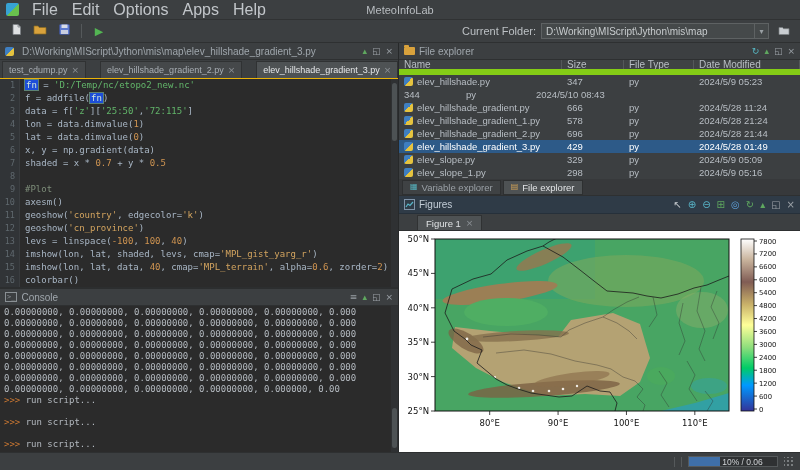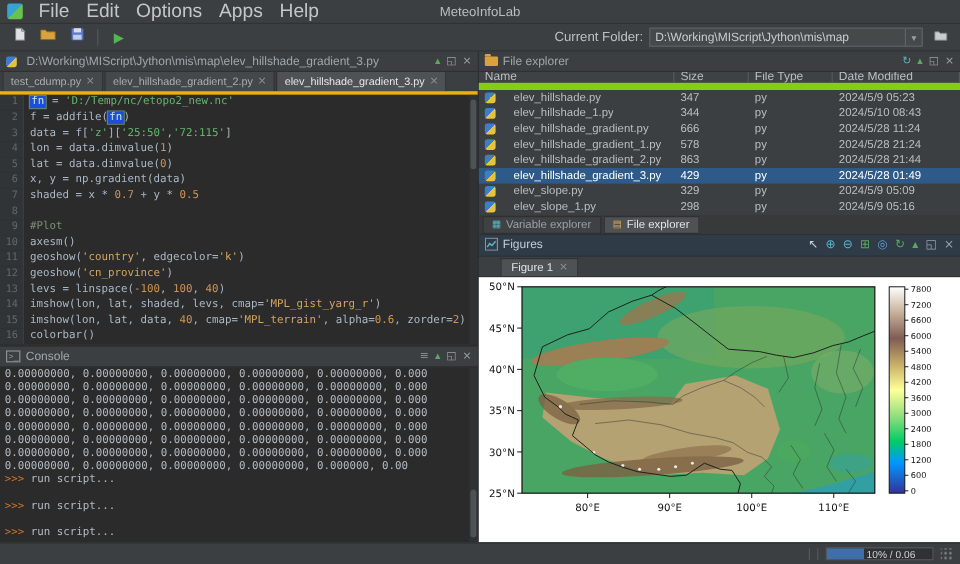--- a/index.html
+++ b/index.html
@@ -29,21 +29,21 @@
   .right-col { flex:1; display:flex; flex-direction:column; min-width:0; }
 
   .panel-header { height:17px; background:#3c3f41; display:flex; align-items:center; padding:0 5px; gap:4px; border-bottom:1px solid #2e3031; flex:0 0 auto; }
   .panel-title { font-size:10px; color:#9fa6ac; white-space:nowrap; overflow:hidden; flex:1; }
   .hdr-icons { display:flex; gap:5px; margin-left:auto; align-items:center; }
   .gi { font-family:"DejaVu Sans",sans-serif; font-size:9px; color:#9aa0a6; line-height:1; cursor:default; }
   .gi.sm { font-size:8px; }
 
   
   .editor-panel { height:246px; display:flex; flex-direction:column; border-bottom:2px solid #2c2e2f; }
-  .tabbar { height:19px; background:#3c3f41; display:flex; align-items:flex-end; padding:0 2px; gap:1px; border-bottom:3px solid #eab308; overflow:hidden; }
+  .tabbar { height:19px; background:#3c3f41; display:flex; align-items:flex-end; padding:0 2px; gap:14px; border-bottom:1px solid #eab308; overflow:hidden; }
   .etab { display:flex; align-items:center; height:17px; padding:0 6px; font-size:9px; color:#a8aeb4; background:#45484a; border:1px solid #303233; border-bottom:none; gap:4px; white-space:nowrap; }
   .etab.active { background:#4e5254; color:#e4e6e8; }
   .tclose { font-size:9px; color:#8b9095; font-family:"DejaVu Sans",sans-serif; }
   .code-area { flex:1; background:#2b2b2b; overflow:hidden; font-family:"DejaVu Sans Mono",monospace; font-size:9px; position:relative; }
   .code-line { display:flex; height:13px; line-height:13px; }
   .ln { flex:0 0 20px; text-align:right; padding-right:4px; color:#5f686e; background:#313437; border-right:1px solid #3a3d40; font-size:8.5px; }
   .ct { padding-left:5px; white-space:pre; color:#a9b7c6; }
   .tok-p { color:#a9b7c6; }
   .tok-s { color:#62b56a; }
   .tok-s2 { color:#d3a45f; }
@@ -62,21 +62,21 @@
 
   
   .fx-panel { flex:0 0 auto; display:flex; flex-direction:column; }
   .mini-folder { width:11px; height:8px; background:#d9a23c; border-radius:1px; position:relative; flex:0 0 auto; }
   .mini-folder:before { content:""; position:absolute; top:-2px; left:0; width:5px; height:2px; background:#d9a23c; border-radius:1px 1px 0 0; }
   .fx-headrow { height:15px; display:flex; background:#3f4244; border-bottom:6px solid #84cc16; }
   .fx-cell { font-size:10px; color:#b8bec4; padding:0 5px; display:flex; align-items:center; overflow:hidden; white-space:nowrap; }
   .fx-cell.head { border-right:1px solid #54585a; }
   .c0 { flex:0 0 163px; } .c1 { flex:0 0 62px; } .c2 { flex:0 0 70px; } .c3 { flex:1; }
   .fx-row { height:13px; display:flex; color:#bac0c6; }
-  .fx-row .fx-cell { font-size:9.5px;gap:11px; }
+  .fx-row .fx-cell { font-size:9.5px; }
   .fx-row.selected { background:#2d5a88; color:#ffffff; }
   .fx-row.selected .fx-cell { color:#ffffff; }
   .pyicon { width:9px; height:9px; border-radius:2px; margin-right:4px; background:linear-gradient(135deg,#3f7fc1 0 50%,#e5c33f 50% 100%); flex:0 0 auto; }
   .fname { overflow:hidden; white-space:nowrap; }
   .fx-tabs { height:17px; background:#37393b; display:flex; align-items:center; padding:0 3px; gap:2px; border-bottom:1px solid #2e3031; }
   .btab { height:15px; display:flex; align-items:center; gap:4px; padding:0 7px; font-size:9.5px; color:#9aa0a6; background:#3f4244; border:1px solid #2e3031; white-space:nowrap; }
   .btab.active { background:#4e5254; color:#e2e4e6; }
 
   
   .figures-panel { flex:1; display:flex; flex-direction:column; min-height:0; }
@@ -312,24 +312,20 @@
           <div class="fx-row">
             <div class="fx-cell c0">
               <span class="pyicon"></span>
               <span class="fname">elev_hillshade.py</span>
             </div>
             <div class="fx-cell c1">347</div>
             <div class="fx-cell c2">py</div>
             <div class="fx-cell c3">2024/5/9 05:23</div>
           </div>
           <div class="fx-row">
-            <div class="fx-cell c0">
-              <span class="pyicon"></span>
-              <span class="fname">elev_hillshade_1.py</span>
-            </div>
             <div class="fx-cell c1">344</div>
             <div class="fx-cell c2">py</div>
             <div class="fx-cell c3">2024/5/10 08:43</div>
           </div>
           <div class="fx-row">
             <div class="fx-cell c0">
               <span class="pyicon"></span>
               <span class="fname">elev_hillshade_gradient.py</span>
             </div>
             <div class="fx-cell c1">666</div>
@@ -343,21 +339,21 @@
             </div>
             <div class="fx-cell c1">578</div>
             <div class="fx-cell c2">py</div>
             <div class="fx-cell c3">2024/5/28 21:24</div>
           </div>
           <div class="fx-row">
             <div class="fx-cell c0">
               <span class="pyicon"></span>
               <span class="fname">elev_hillshade_gradient_2.py</span>
             </div>
-            <div class="fx-cell c1">863</div>
+            <div class="fx-cell c1">696</div>
             <div class="fx-cell c2">py</div>
             <div class="fx-cell c3">2024/5/28 21:44</div>
           </div>
           <div class="fx-row selected">
             <div class="fx-cell c0">
               <span class="pyicon"></span>
               <span class="fname">elev_hillshade_gradient_3.py</span>
             </div>
             <div class="fx-cell c1">429</div>
             <div class="fx-cell c2">py</div>

